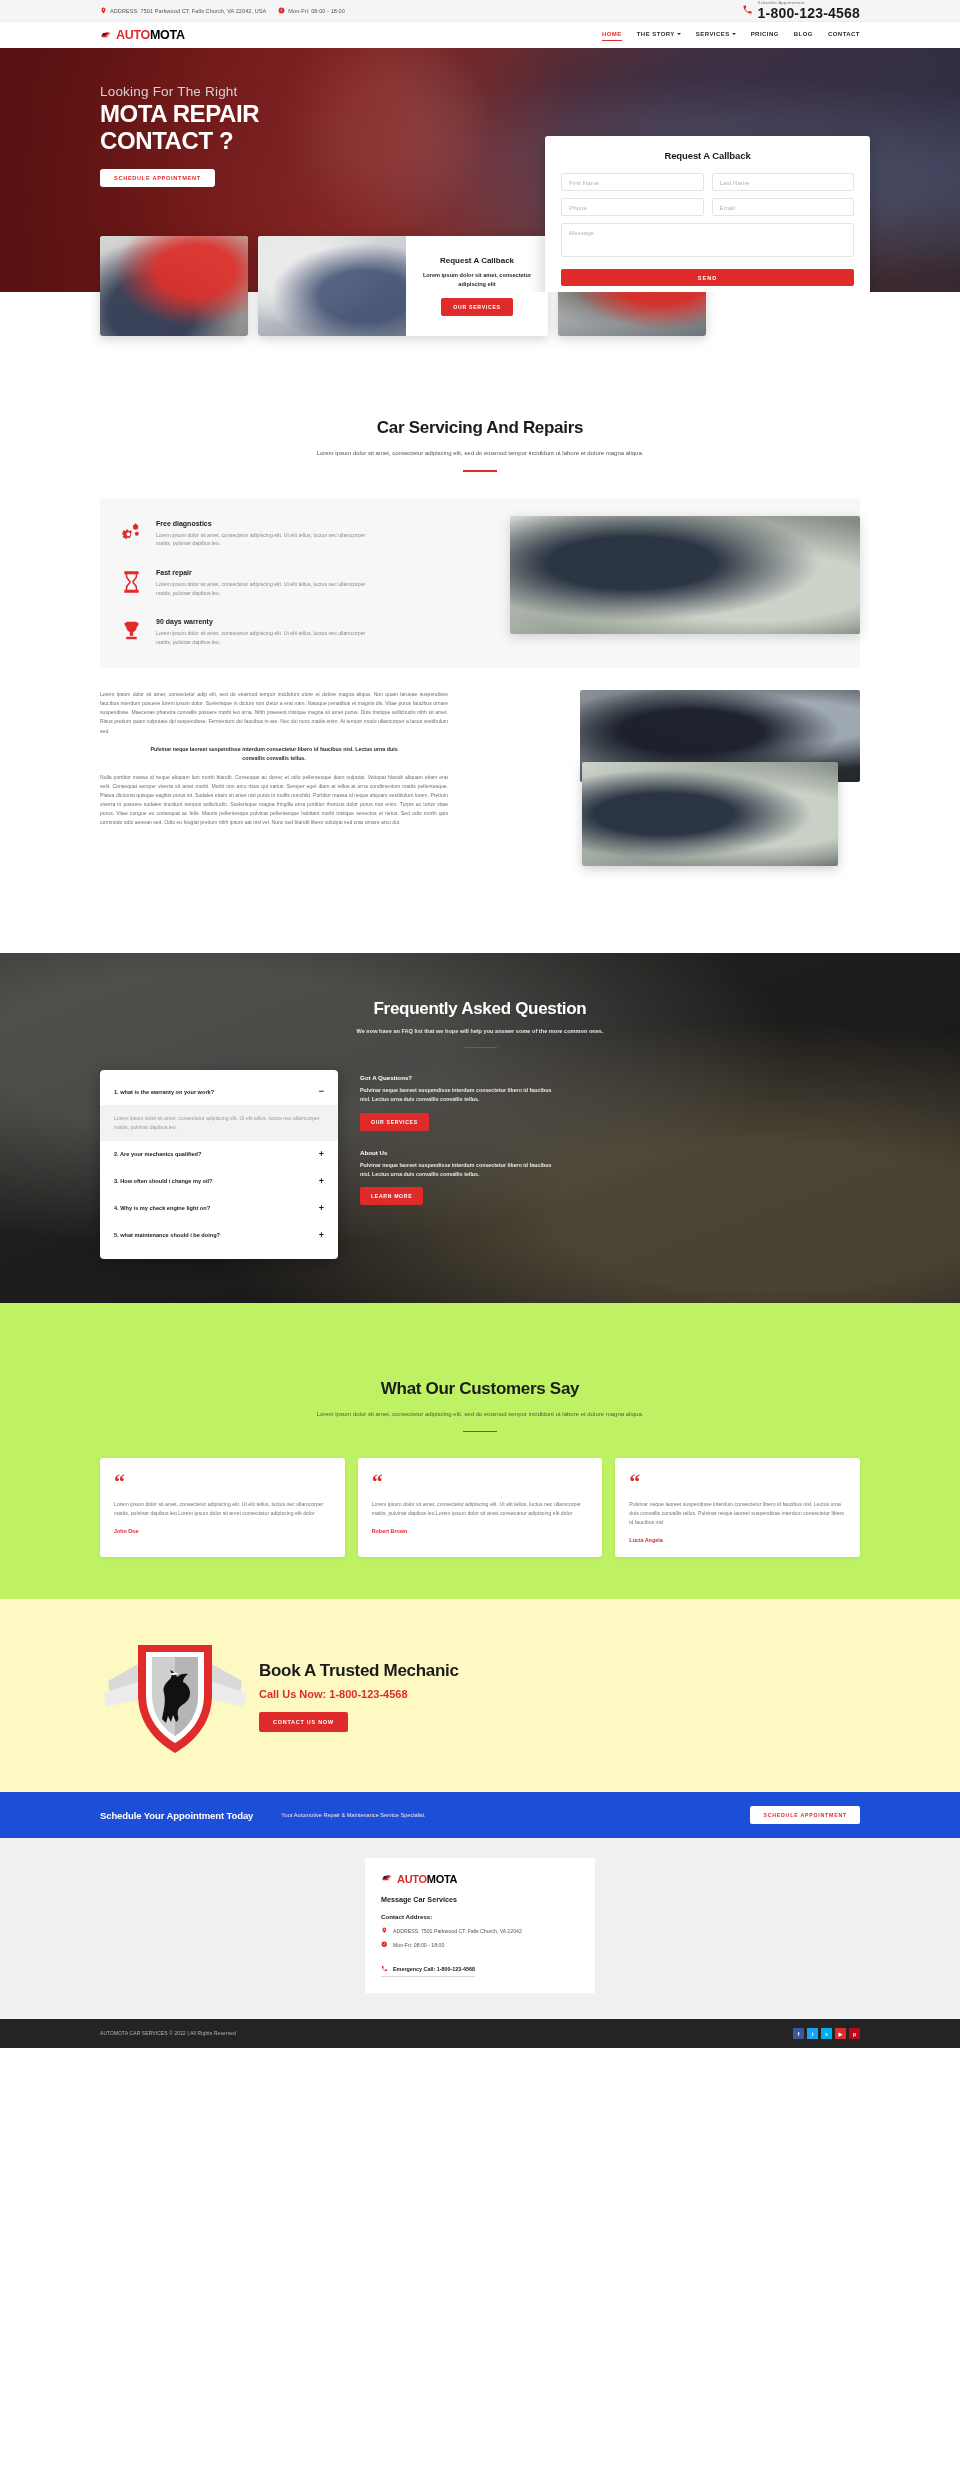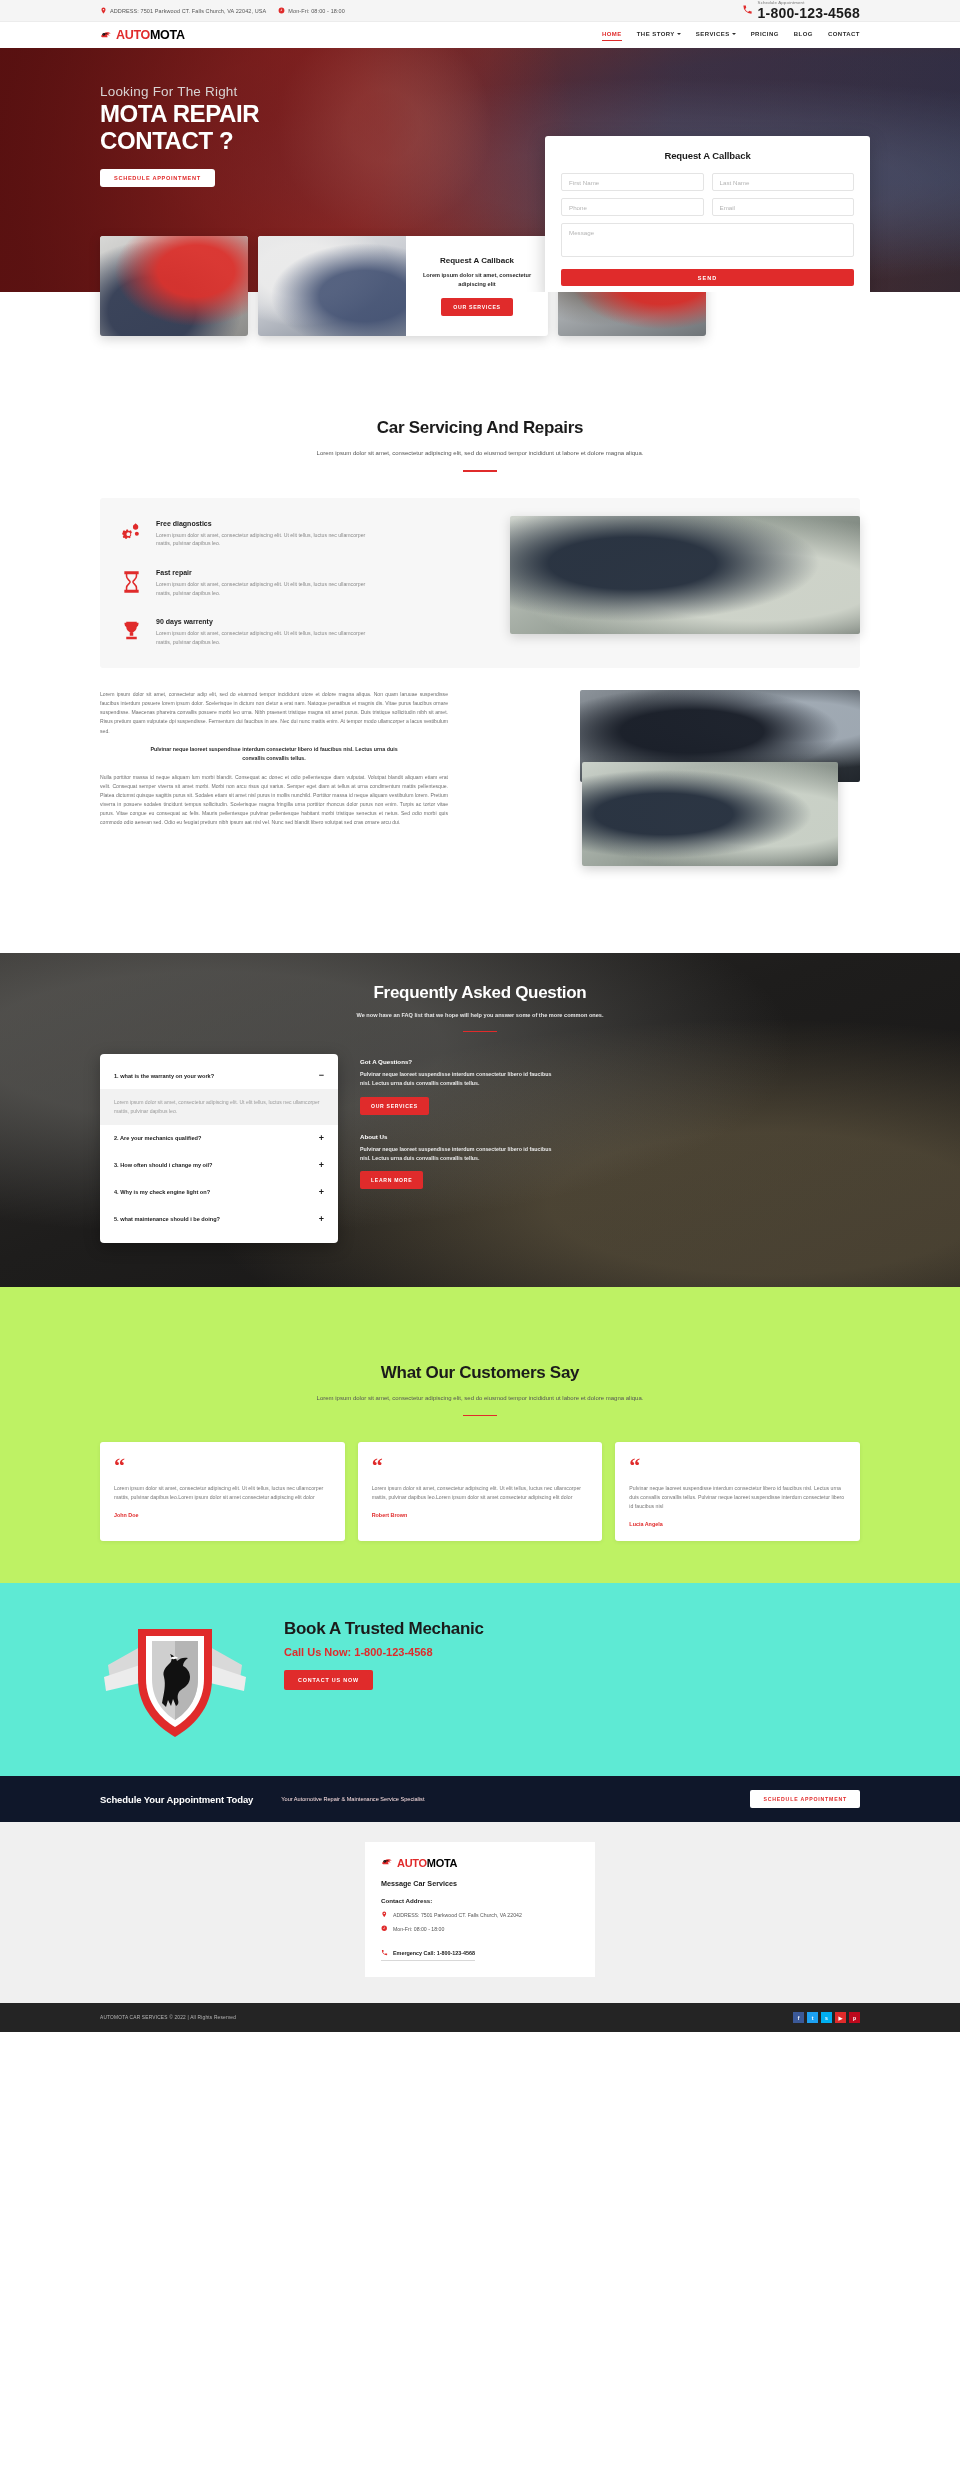--- a/index.html
+++ b/index.html
@@ -193,21 +193,21 @@
 
   
   .faq {
     position: relative; margin-top: 28px; padding: 30px 100px 44px; overflow: hidden;
     background:
       radial-gradient(ellipse at 22% 28%, rgba(150,150,145,.35) 0 22%, rgba(0,0,0,0) 55%),
       radial-gradient(ellipse at 80% 75%, rgba(200,175,120,.28) 0 20%, rgba(0,0,0,0) 52%),
       linear-gradient(160deg,#2d2b29 0%,#1e1d1c 45%,#171616 100%);
   }
   .faq-head { text-align: center; position: relative; z-index: 2; }
-  .faq-title { font-size: 17px; font-weight: bold; color: #fff; letter-spacing: -.3px; }
+  .faq-title { font-size: 17px; font-weight: bold; color: #fff; letter-spacing: -.3px; margin-top: 16px; }
   .faq-sub { font-size: 5.6px; font-weight: bold; color: #e6e6e6; line-height: 1.7; margin-top: 8px; }
   .faq-rule { width: 34px; height: 1.6px; background: #e02b2b; margin: 10px auto 0; }
   .faq-body { position: relative; z-index: 2; display: flex; gap: 22px; margin-top: 22px; }
   .faq-card { width: 238px; background: #fff; border-radius: 4px; padding: 8px 0 10px; box-shadow: 0 4px 16px rgba(0,0,0,.3); }
   .faq-q {
     display: flex; align-items: center; justify-content: space-between;
     padding: 9px 14px; font-size: 5.6px; font-weight: bold; color: #1b1b1b; cursor: pointer;
   }
   .faq-sign { font-size: 9px; color: #1b1b1b; font-weight: bold; line-height: 1; }
   .faq-a { background: #f2f2f2; padding: 9px 14px; font-size: 5.1px; color: #9a9a9a; line-height: 1.7; }
@@ -223,33 +223,33 @@
 
   
   .tst { background: #bef264; padding: 36px 100px 42px; }
   .tst-grid { display: flex; gap: 13px; margin-top: 26px; }
   .tst-card { flex: 1; background: #fff; border-radius: 3px; padding: 16px 14px 14px; box-shadow: 0 1px 4px rgba(0,0,0,.07); }
   .quote { font-size: 22px; color: #e02b2b; font-weight: bold; line-height: .7; font-family: "Liberation Serif", serif; }
   .tst-p { font-size: 5.2px; color: #777; line-height: 1.75; margin-top: 10px; }
   .tst-n { font-size: 5.4px; font-weight: bold; color: #e02b2b; margin-top: 10px; }
 
   
-  .book { background: #5eead4; padding: 34px 100px 34px; display: flex; align-items: flex-start; gap: 34px; }
+  .book { background: #fef9c3; padding: 34px 100px 34px; display: flex; align-items: center; gap: 9px; }
   .shield { width: 150px; height: 125px; position: relative; }
   .book-text { padding-top: 2px; }
   .book-h { font-size: 17px; font-weight: bold; color: #1b1b1b; letter-spacing: -.3px; }
   .book-call { font-size: 11px; font-weight: bold; color: #e02b2b; margin-top: 7px; }
   .book-btn {
     margin-top: 12px; background: #e02b2b; color: #fff; border: none; border-radius: 2px;
     font-size: 5.4px; font-weight: bold; letter-spacing: .8px; padding: 7px 14px; cursor: pointer;
     font-family: "Liberation Sans", sans-serif;
   }
 
   
-  .cta { background: #0f172a; padding: 14px 100px; display: flex; align-items: center; }
+  .cta { background: #1d4ed8; padding: 14px 100px; display: flex; align-items: center; }
   .cta-h { font-size: 9.5px; font-weight: bold; color: #fff; letter-spacing: -.1px; }
   .cta-s { font-size: 5.6px; color: #ffe3e3; margin-left: 28px; }
   .cta-btn {
     margin-left: auto; background: #fff; color: #e02b2b; border: none; border-radius: 2px;
     font-size: 5.2px; font-weight: bold; letter-spacing: .8px; padding: 6px 13px; cursor: pointer;
     font-family: "Liberation Sans", sans-serif;
   }
 
   
   .foot { background: #f0f0f0; padding: 20px 100px 26px; display: flex; }

